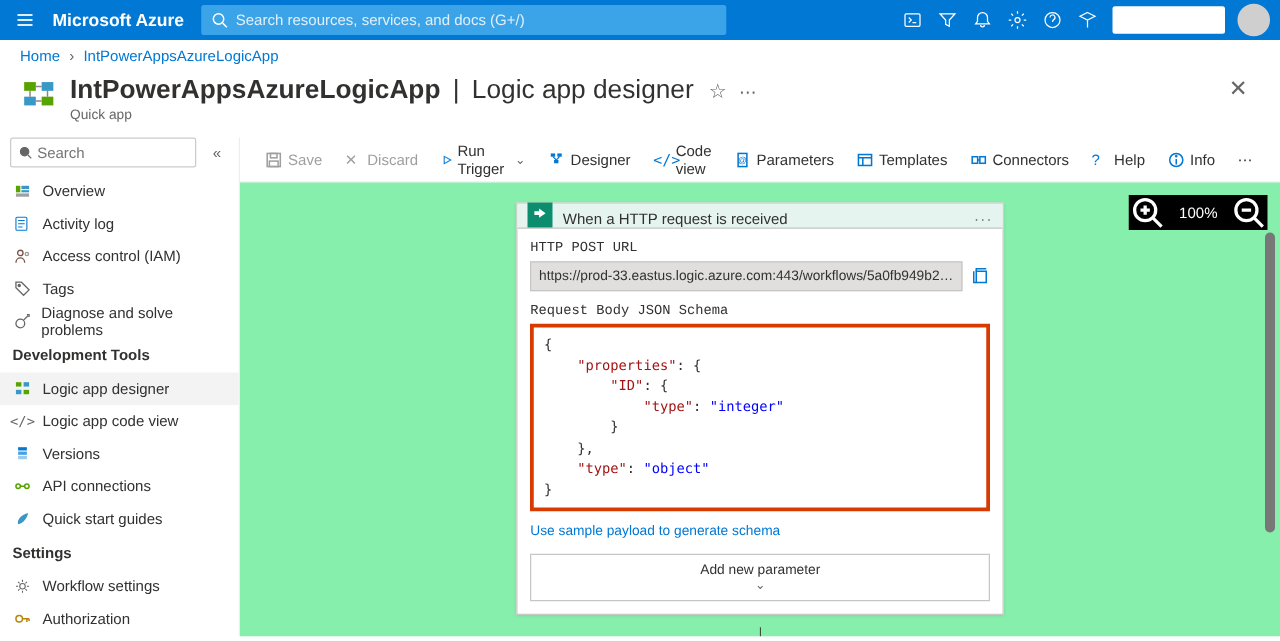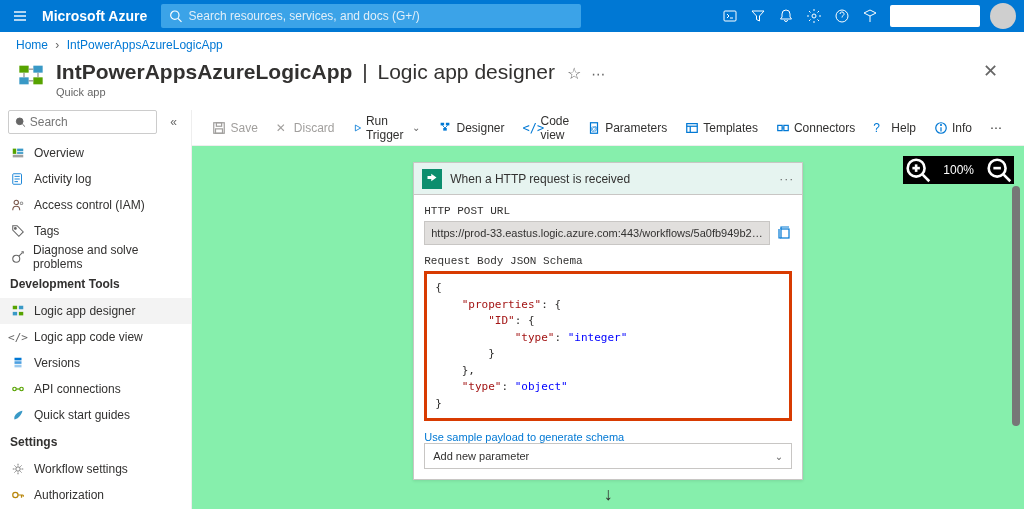--- a/index.html
+++ b/index.html
@@ -63,34 +63,34 @@
 .tbtn .chev { margin-left:4px; font-size:10px; color:#666;}
 
 .canvas { flex:1; background:#86efac; position:relative; overflow:hidden; padding:16px; display:flex; justify-content:center; }
 .zoom-ctrl { position:absolute; top:10px; right:10px; background:#000; color:#fff; display:flex; align-items:center; height:28px; font-size:12px;}
 .zoom-ctrl .zbtn { width:30px; display:flex; align-items:center; justify-content:center; cursor:pointer; height:100%;}
 .zoom-ctrl .zval { padding:0 10px; }
 .canvas-scroll { position:absolute; right:4px; top:40px; bottom:4px; width:8px; }
 .canvas-scroll .thumb { position:absolute; top:0; width:100%; height:240px; background:#777; border-radius:4px;}
 
 .node { width:390px; background:#fff; border:1px solid #c8c6c4; box-shadow:0 1px 3px rgba(0,0,0,0.1);}
-.node-header { display:flex; align-items:center; height:32px; background:#e6f4f0; padding:0 8px; border-bottom:1px solid #c8c6c4;}
+.node-header { display:flex; align-items:flex-end; height:20px; background:#e6f4f0; padding:0 8px; border-bottom:1px solid #c8c6c4;}
 .node-header .nh-icon { width:20px; height:20px; background:#0c8e6e; display:flex; align-items:center; justify-content:center; margin-right:8px;}
 .node-header .nh-icon svg { width:12px; height:12px; fill:#fff;}
 .node-header .nh-title { font-size:12px; flex:1;}
 .node-header .nh-more { color:#666; letter-spacing:1px; cursor:pointer; font-size:12px;}
 .node-body { padding:10px;}
 .lbl { font-size:11px; color:#323130; margin-bottom:4px;font-family:Liberation Mono, monospace;}
 .url-row { display:flex; align-items:center; gap:6px; margin-bottom:10px;}
 .url-box { flex:1; background:#e1dfdd; border:1px solid #c8c6c4; padding:5px 6px; font-size:11px; color:#323130; white-space:nowrap; overflow:hidden; text-overflow:ellipsis;}
 .copy-btn svg { width:16px; height:16px; }
 .schema-box { border:3px solid #d83b01; padding:6px 8px; font-family:Consolas,monospace; font-size:11px; line-height:1.5; white-space:pre; min-height:110px;}
 .tok-key{color:#a31515;} .tok-type{color:#0000ff;}
 .link { color:#0078d4; font-size:11px; margin-top:10px; cursor:pointer;}
-.param-select { margin-top:0; border:1px solid #c8c6c4; padding:6px 8px; font-size:11px; display:flex; justify-content:space-between; align-items:center; cursor:pointer;}
+.param-select { margin-top:12px; border:1px solid #c8c6c4; padding:6px 8px; font-size:11px; display:flex; justify-content:flex-end; align-items:center; cursor:pointer;flex-direction:column;}
 .param-select .chev { font-size:10px; color:#666;}
 .arrow-down { text-align:center; font-size:18px; color:#323130; padding-top:4px;}
 </style>
 </head>
 <body>
 
 <div class="topbar">
   <div class="hamburger">
     <svg viewBox="0 0 16 16" stroke="#fff" stroke-width="1.4">
         <line x1="2" y1="4" x2="14" y2="4"></line>

